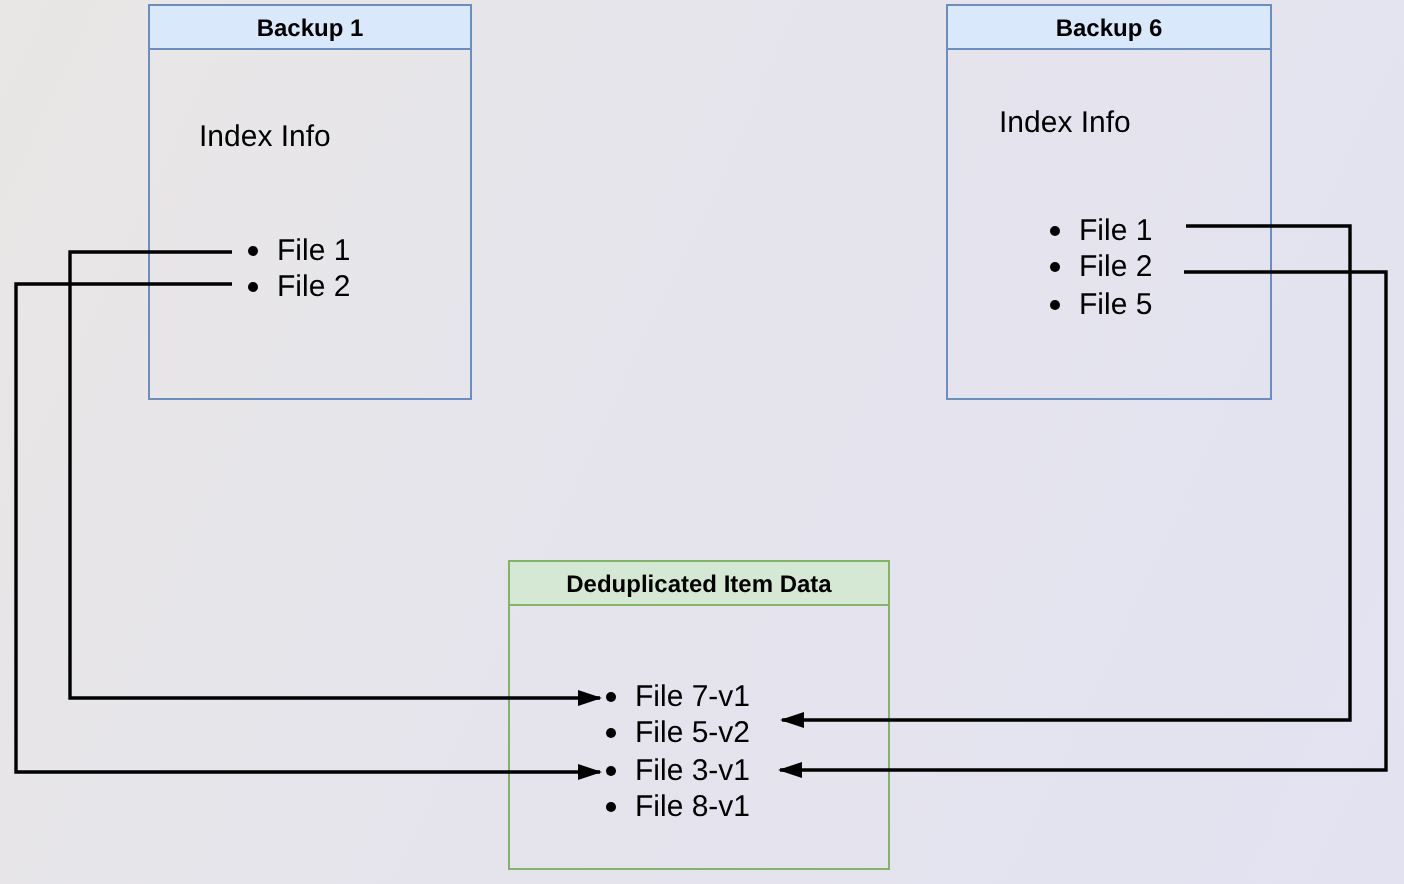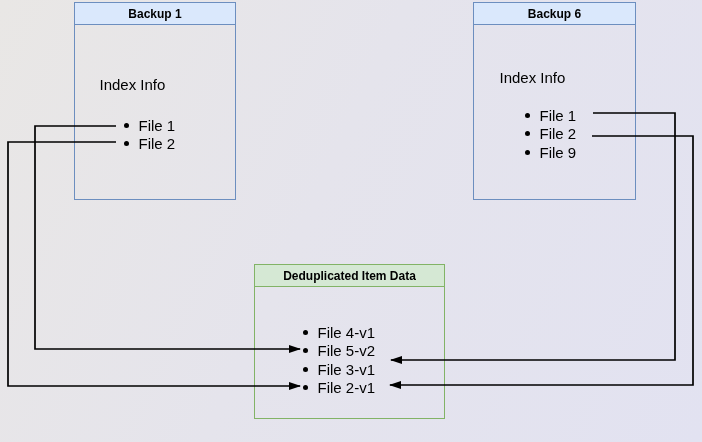--- a/index.html
+++ b/index.html
@@ -22,21 +22,20 @@
     display:flex; align-items:center; justify-content:center;
     font-size:12px; font-weight:bold;
     border-bottom:1.5px solid #666;
     box-sizing:border-box;
   }
   .index-label {
     position:absolute;
     font-size:15px;
     line-height:18px;
     white-space:nowrap;
-    margin-top:16px;
   }
   .file-list {
     position:absolute;
     list-style:none; margin:0; padding:0;
   }
   .file-list li {
     display:flex; align-items:center;
     height:18.4px;
     font-size:15px;
     white-space:nowrap;
@@ -83,43 +82,43 @@
       <li>
           <span class="dot"></span>
           <span>File 1</span>
         </li>
       <li>
           <span class="dot"></span>
           <span>File 2</span>
         </li>
       <li>
           <span class="dot"></span>
-          <span>File 9</span>
+          <span>File 5</span>
         </li>
     </ul>
   </div>
 
-  <div class="box" style="left: 254px; top: 264px; width: 191px; height: 155px; border-color: rgb(130, 179, 102);">
+  <div class="box" style="left: 254px; top: 280px; width: 191px; height: 155px; border-color: rgb(130, 179, 102);">
     <div class="box-title" style="background: rgb(213, 232, 212); border-color: rgb(130, 179, 102);">Deduplicated Item Data</div>
     <ul class="file-list" style="left:47.5px; top:58.3px;">
       <li>
           <span class="dot"></span>
-          <span>File 4-v1</span>
+          <span>File 7-v1</span>
         </li>
       <li>
           <span class="dot"></span>
           <span>File 5-v2</span>
         </li>
       <li>
           <span class="dot"></span>
           <span>File 3-v1</span>
         </li>
       <li>
           <span class="dot"></span>
-          <span>File 2-v1</span>
+          <span>File 8-v1</span>
         </li>
     </ul>
   </div>
 
   <svg class="connector-layer" id="connector-svg" viewBox="0 0 702 442" xmlns="http://www.w3.org/2000/svg">
     <defs>
       <marker id="arrow" viewBox="0 0 12 8" refX="11" refY="4" markerWidth="12" markerHeight="8" orient="auto" markerUnits="userSpaceOnUse">
         <path id="arrow-path" d="M0,0 L12,4 L0,8 z" fill="#000000"></path>
       </marker>
     </defs>

